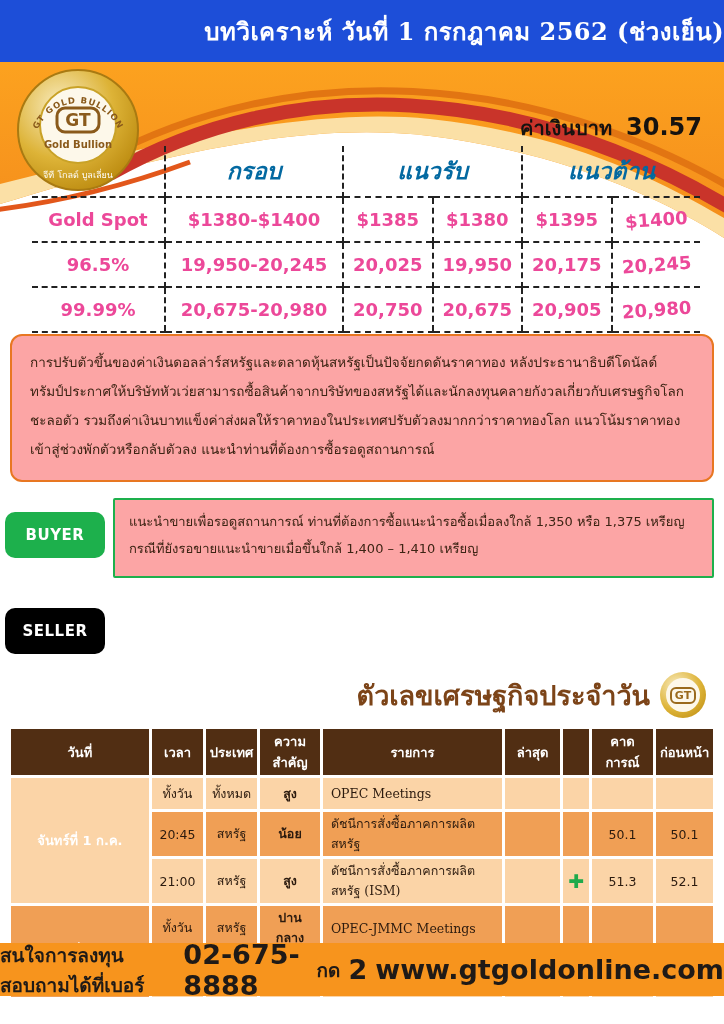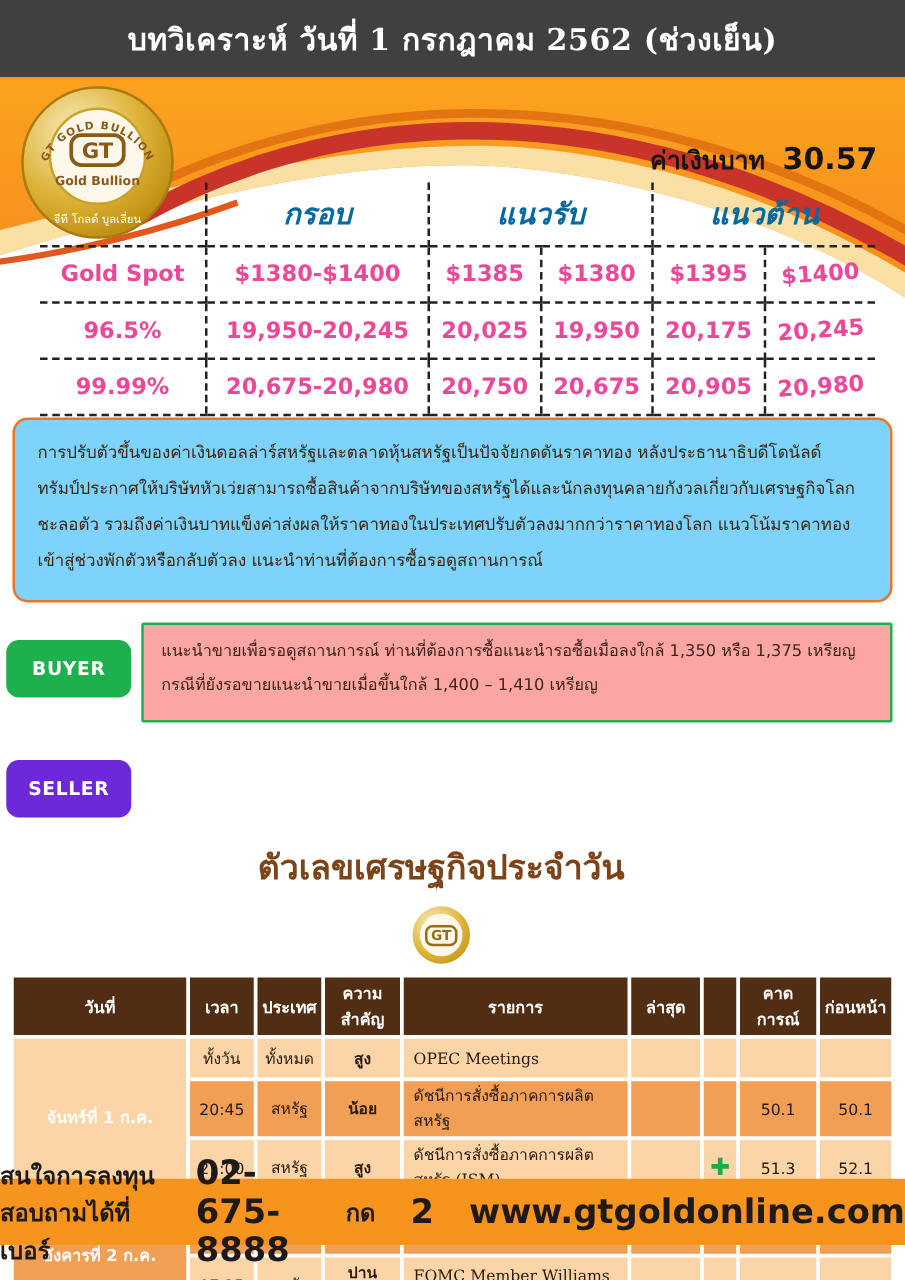--- a/index.html
+++ b/index.html
@@ -1,20 +1,20 @@
 <!DOCTYPE html>
 <html><head>
 <meta charset="utf-8">
 <style>
   html,body { margin:0; padding:0; background:#ffffff; }
   body { width:724px; font-family:"DejaVu Sans","Liberation Sans",sans-serif; color:#2b1a0e; }
   .page { width:724px; height:1024px; position:relative; overflow:hidden; background:#fff; }
 
   
-  .titlebar { height:62px; background:#404040; display:flex; align-items:center; justify-content:center; }
+  .titlebar { height:62px; background:#1d4ed8; display:flex; align-items:center; justify-content:flex-end; }
   .titlebar .t { color:#ffffff; font-family:"DejaVu Serif","Liberation Serif",serif; font-size:24px; font-weight:bold; letter-spacing:.5px; }
 
   
   .top-section { position:relative; height:262px; }
   .banner-bg { position:absolute; left:0; top:0; width:724px; height:250px; overflow:hidden;
                background:linear-gradient(180deg,#fca21f 0%,#f7941d 45%,#ef8214 100%); }
   .banner-bg svg { position:absolute; left:0; top:0; }
 
   .baht { position:absolute; top:13px; right:22px; display:flex; align-items:baseline; gap:14px; z-index:6; }
   .baht .lbl { font-size:20px; font-weight:bold; color:#161310;margin-top:37px; }
@@ -29,35 +29,35 @@
                           font-family:Liberation Serif, serif; border-left:2px dashed #222; }
   .price-table thead th.empty { border-left:none; }
   .price-table tbody td { border-top:2px dashed #222; height:43px; font-size:18px; font-weight:bold; color:#ec4899; }
   .price-table tbody tr.last td { border-bottom:2px dashed #222; }
   .price-table .c-label { width:124px; }
   .price-table .c-range { width:168px; }
   .tilt { display:inline-block; transform:rotate(-4deg); }
 
   
   .obox { margin:10px 10px 0 10px; border:2px solid #e87722; border-radius:12px; padding:12px 18px 16px 18px;
-          font-size:13.5px; line-height:2.15; color:#3d2414; background:#7dd3fc; }
+          font-size:13.5px; line-height:2.15; color:#3d2414; background:#fca5a5; }
   .analysis-box { min-height:78px; }
 
   
   .bs-row { display:flex; align-items:flex-start; margin:16px 10px 0 5px; gap:8px; }
   .bs-btn { flex:0 0 100px; height:46px; margin-top:14px; border-radius:10px; display:flex; align-items:center; justify-content:center;
             color:#fff; font-size:15px; font-weight:bold; letter-spacing:.5px; }
   .buyer-btn { background:#1db04c; }
-  .seller-btn { background:#6d28d9; }
+  .seller-btn { background:#000000; }
   .bs-box { flex:1; border-radius:2px; padding:8px 14px 12px 14px; font-size:13px; line-height:2.1; color:#3d2414; background:#fca5a5; }
   .buyer-box { border:2px solid #1db04c; min-height:56px; }
   .seller-box { border:2px solid #ec1c24; min-height:56px; }
 
   
-  .econ-heading { display:flex; justify-content:flex-end; align-items:center; gap:10px; margin:18px 18px 8px 0;flex-direction:column; }
+  .econ-heading { display:flex; justify-content:flex-end; align-items:center; gap:10px; margin:18px 18px 8px 0; }
   .econ-heading .txt { font-size:27px; font-weight:bold; color:#7c4418;
         text-shadow:-1px -1px 0 #fff,1px -1px 0 #fff,-1px 1px 0 #fff,1px 1px 0 #fff,0 2px 0 #fff; }
   .mini-logo { width:46px; height:46px; border-radius:50%;
         background:radial-gradient(circle at 35% 30%, #f9ecc0, #ddb337 55%, #b8860b 100%);
         display:flex; align-items:center; justify-content:center; }
   .mini-inner { width:34px; height:34px; border-radius:50%; background:#fdf8ea; display:flex; align-items:center; justify-content:center; }
   .mini-gt { border:2px solid #9a6a1d; border-radius:6px; padding:0 3px; font-size:11px; font-weight:bold; color:#9a6a1d; }
 
   
   .cal { width:708px; margin:0 8px; border-collapse:separate; border-spacing:3px; }
@@ -67,21 +67,21 @@
   .cal tr.light td { background:#fbd4a7; }
   .cal tr.dark td { background:#f09f55; }
   .cal td.date { background:#512e13; color:#fff; font-size:13px; font-weight:bold; }
   .imp-high { color:#e03c31; font-weight:bold; }
   .imp-low { color:#4472c4; font-weight:bold;margin-left:39px; }
   .imp-med { color:#3d2414; font-weight:bold; }
   .cross { color:#1faa4b; font-size:19px; line-height:1; }
 
   
   .footer { position:absolute; left:0; bottom:28px; width:724px; height:53px; background:#f7941d;
-            display:flex; align-items:center; justify-content:center; gap:28px; }
+            display:flex; align-items:center; justify-content:center; gap:8px; }
   .footer span { font-weight:bold; color:#1f1a17; }
   .f-th { font-size:19px; }
   .f-num { font-size:27px; }
 </style>
 </head>
 <body>
 
 <div class="page">
 
   <div class="titlebar">

